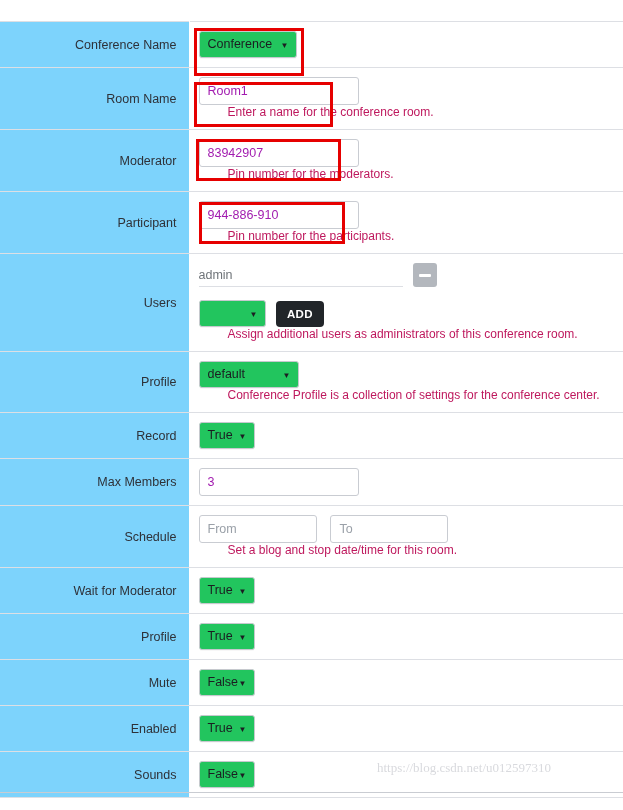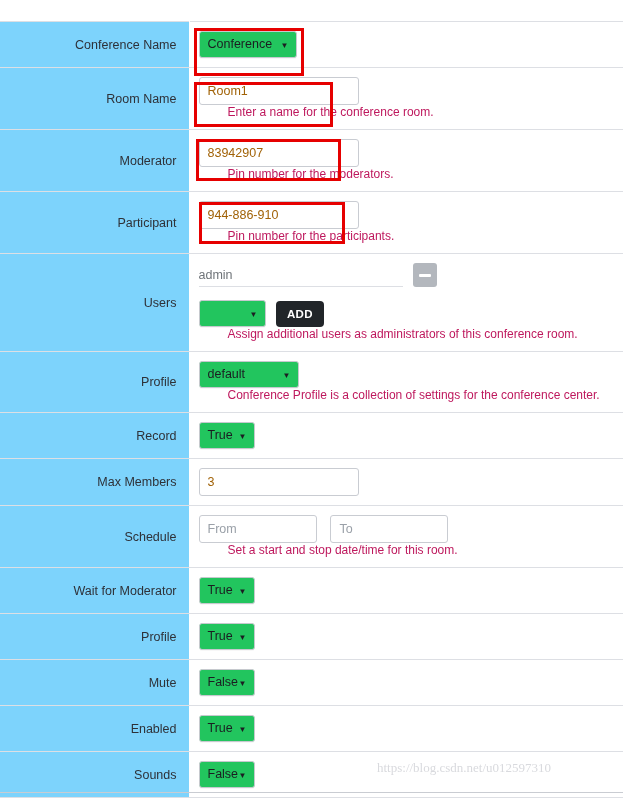--- a/index.html
+++ b/index.html
@@ -80,21 +80,21 @@
   .sel.w-bool { width: 56px; }
   .sel.w-empty { width: 67px; padding-left: 8px; }
   .txt {
     display: inline-block;
     height: 28px;
     line-height: 26px;
     border: 1px solid #c9ccd2;
     border-radius: 3px;
     background: #ffffff;
     font-size: 12.5px;
-    color: #a16207;
+    color: #a21caf;
     padding: 0 8px;
     vertical-align: middle;
   }
   .txt.w-wide { width: 160px; }
   .txt.w-sched { width: 118px; }
   .txt.placeholder { color: #9aa0a8; }
   .underline-input {
     display: inline-block;
     width: 204px;
     height: 24px;
@@ -252,21 +252,21 @@
           <span class="txt w-wide">3</span>
         </td>
       </tr>
 
       <tr>
         <td class="label-cell">Schedule</td>
         <td class="field-cell">
           <span class="txt w-sched placeholder">From</span>
           <span class="gap"></span>
           <span class="txt w-sched placeholder">To</span>
-          <div class="help-text">Set a start and stop date/time for this room.</div>
+          <div class="help-text">Set a blog and stop date/time for this room.</div>
         </td>
       </tr>
 
       <tr>
         <td class="label-cell">Wait for Moderator</td>
         <td class="field-cell">
           <span class="sel w-bool">
             <span>True</span>
             <span class="caret">▼</span>
           </span>

